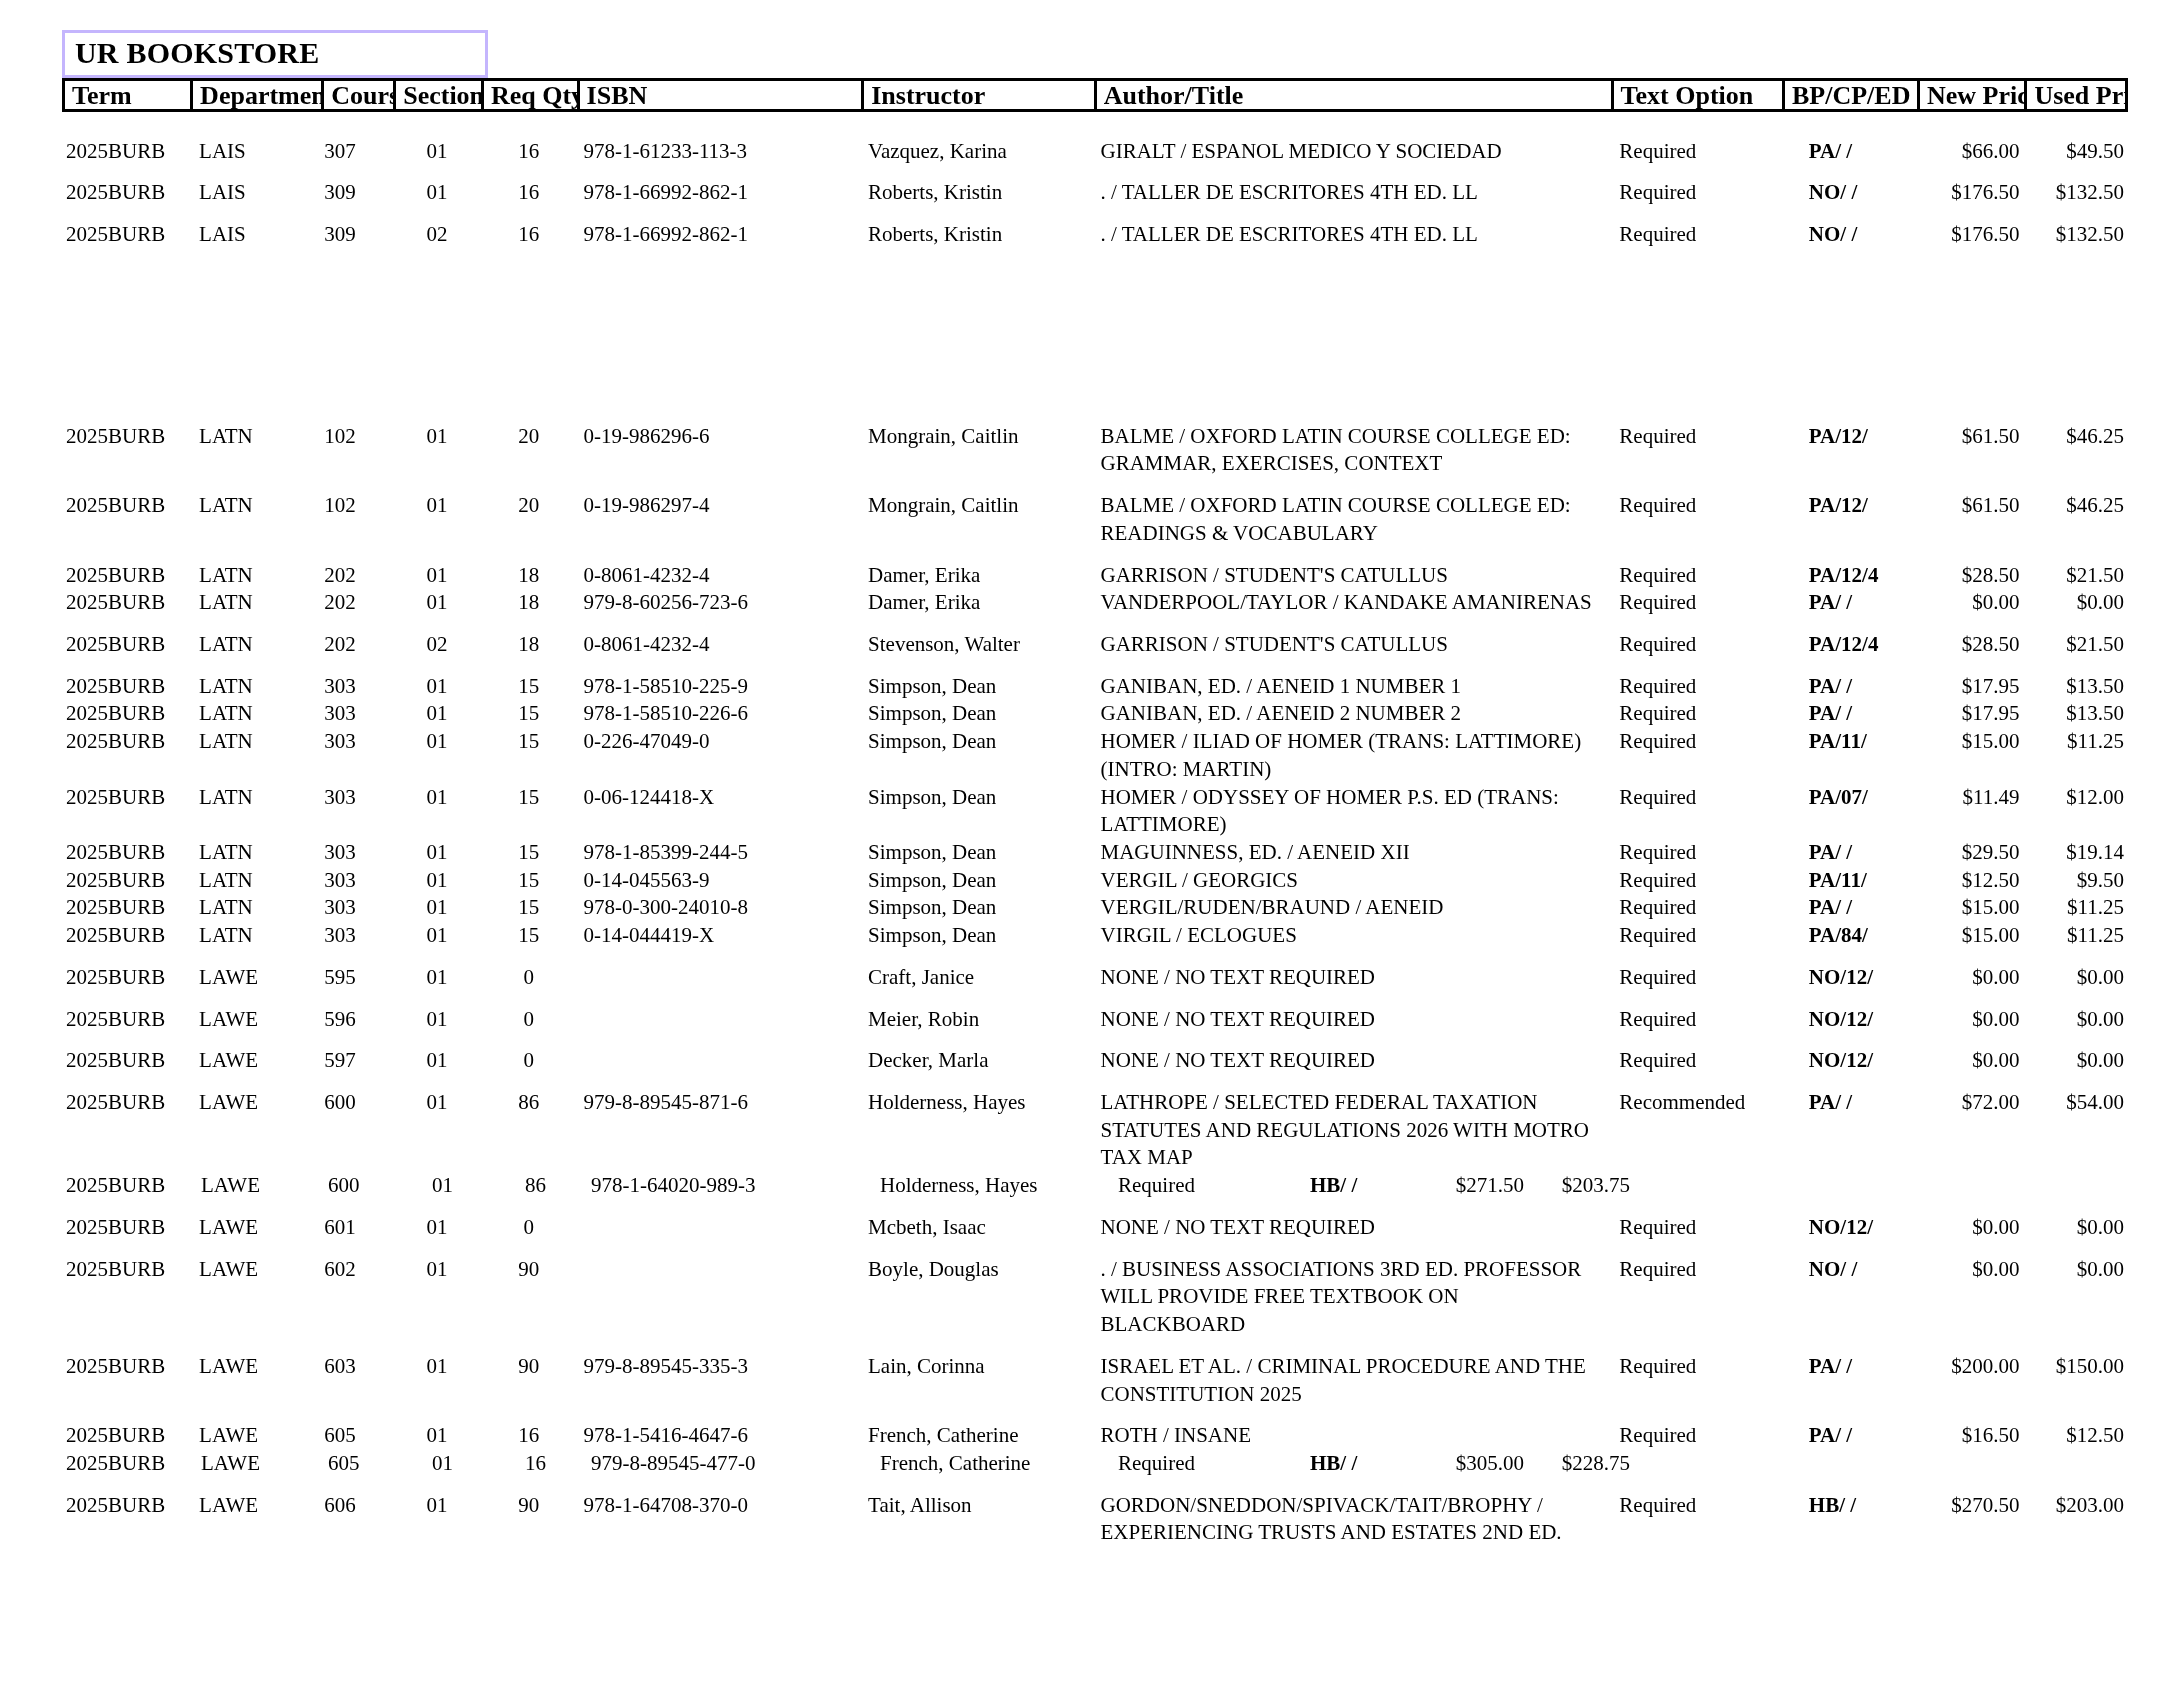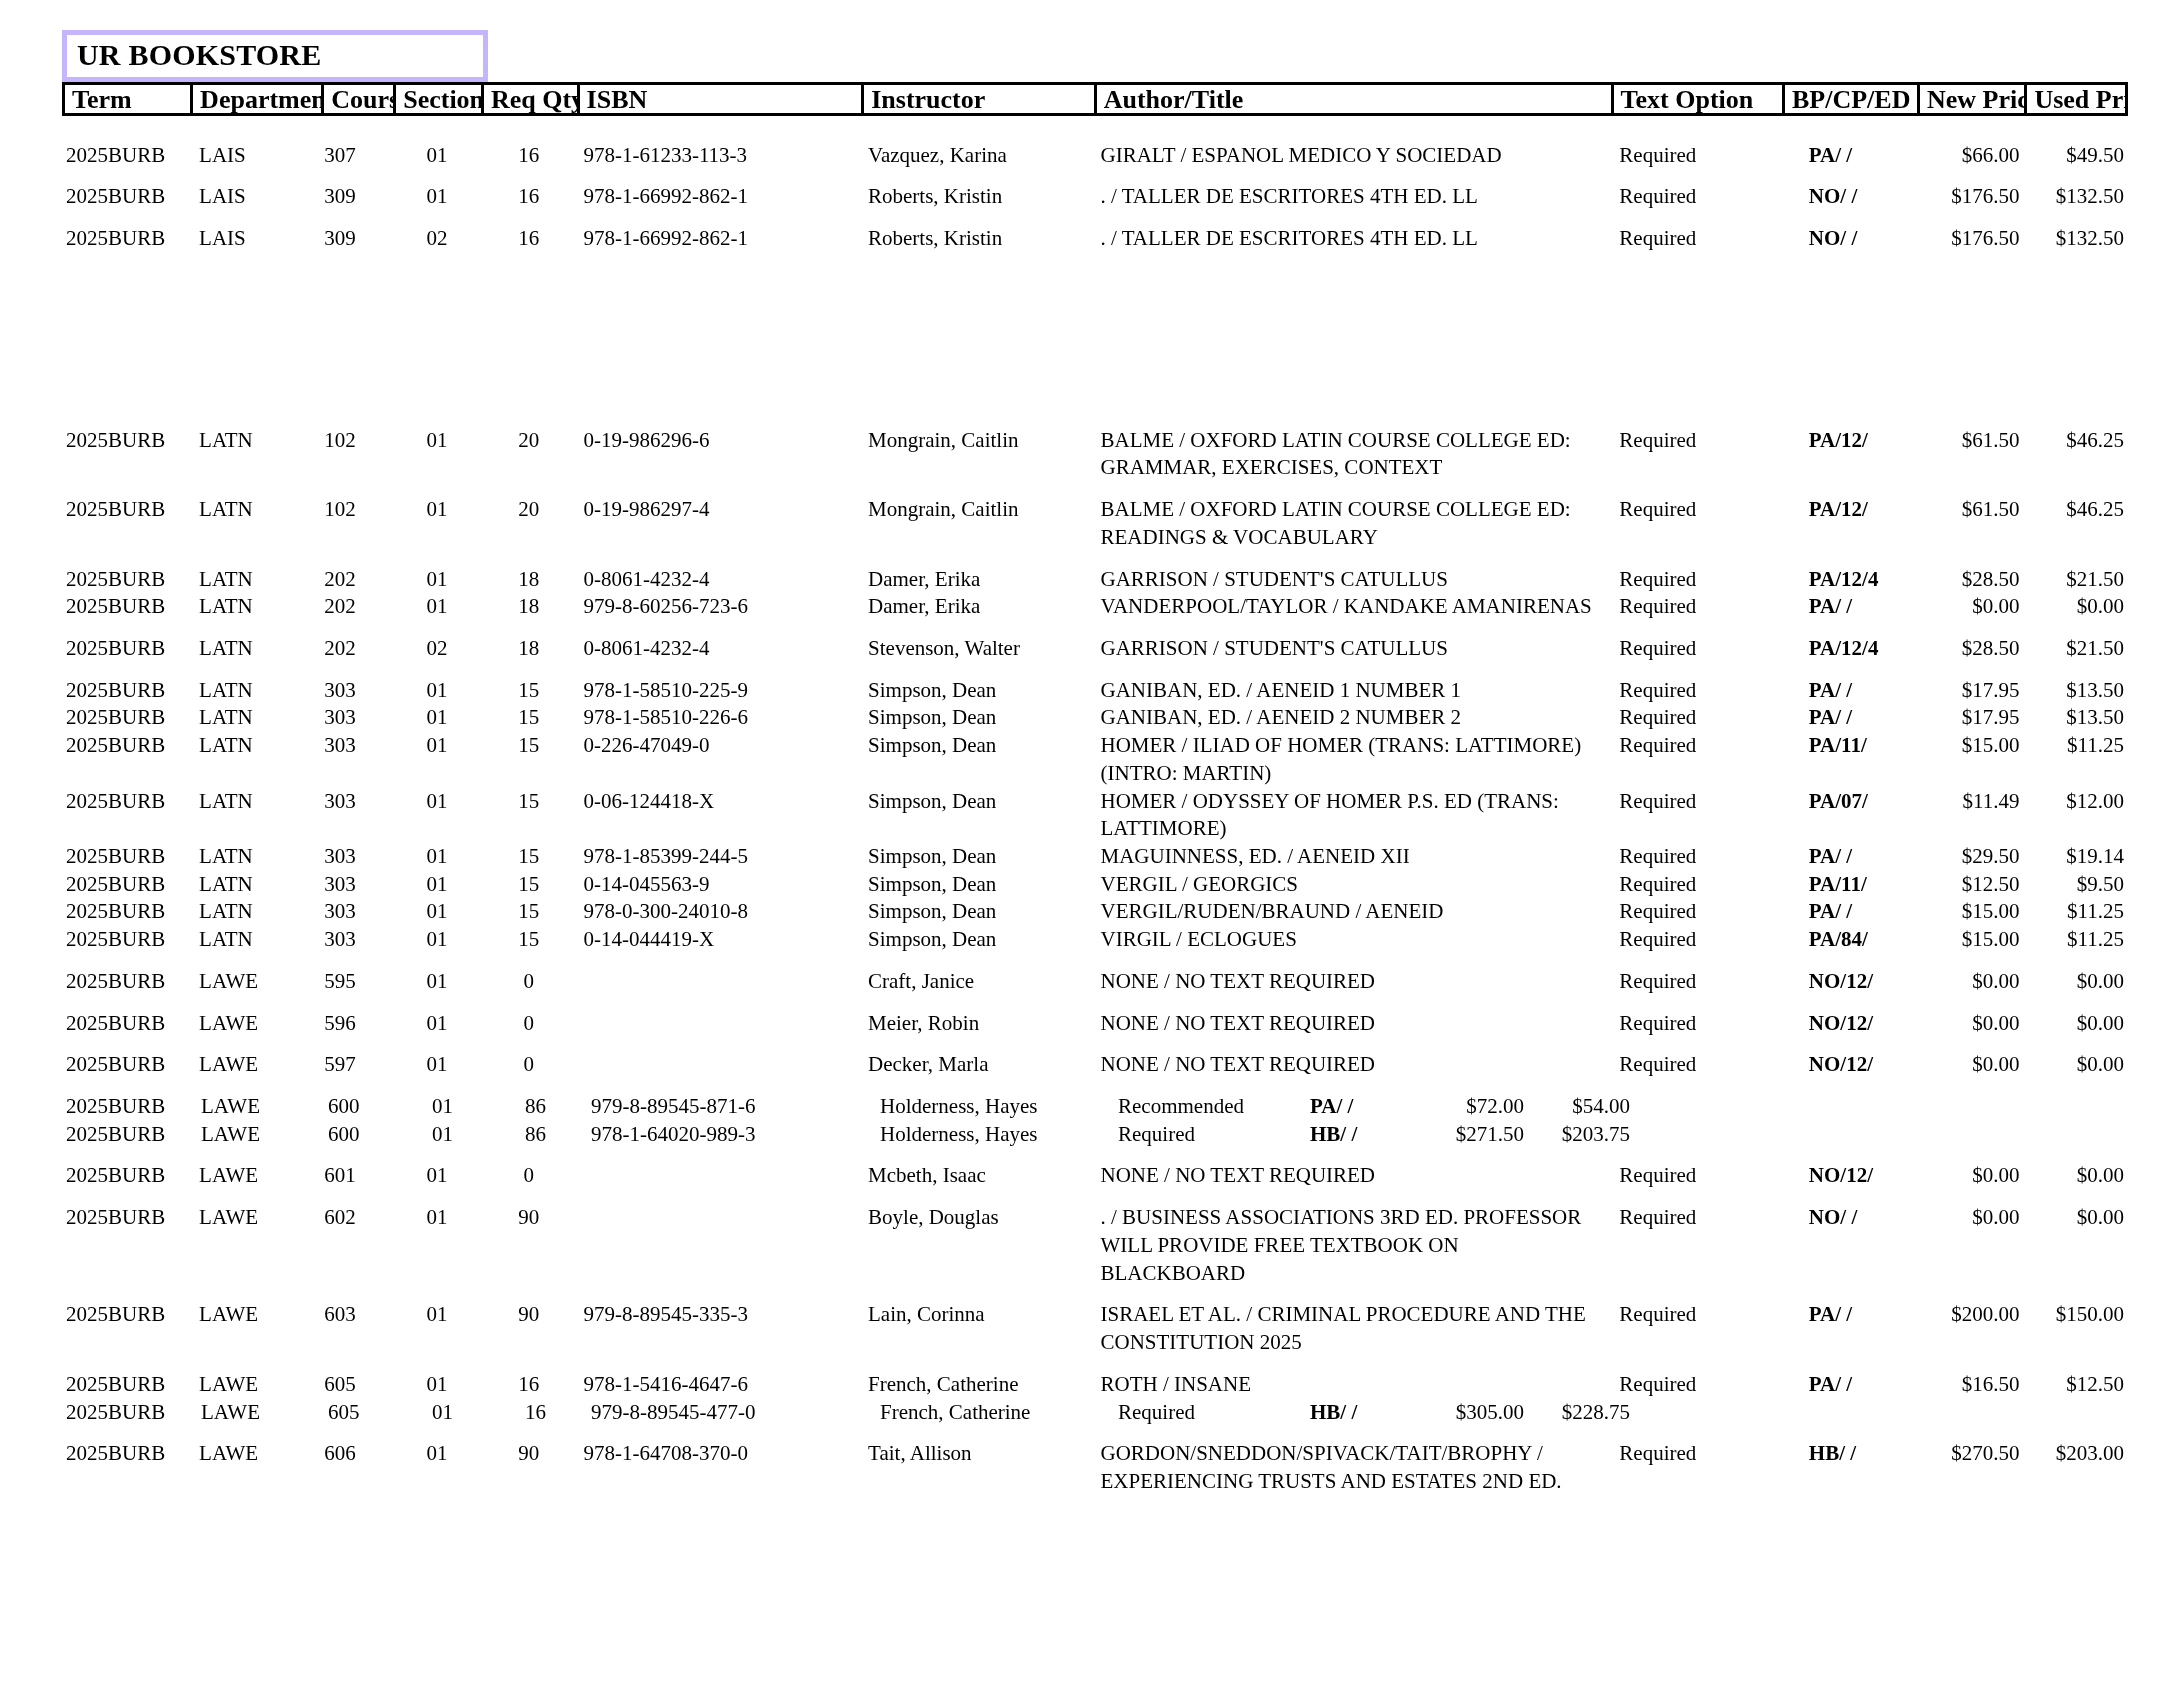--- a/index.html
+++ b/index.html
@@ -17,21 +17,21 @@
     height: 1683px;
     background: #ffffff;
     box-sizing: border-box;
     padding: 30px 50px 0 50px;
     overflow: hidden;
   }
 
   
   .title-box {
     width: 426px;
-    border: 5px solid #c4b5fd;
+    border: 3px solid #c4b5fd;
     box-sizing: border-box;
     padding: 4px 6px 6px 10px;
     margin-left: 12px;
   }
   .title-box .title-text {
     font-size: 30px;
     font-weight: bold;
     letter-spacing: 0.2px;
     line-height: 1.05;
   }
@@ -416,20 +416,23 @@
       </div>
       <div class="gap-sm"></div>
       <div class="row">
         <div class="cell c-term">2025BURB</div>
         <div class="cell c-dept">LAWE</div>
         <div class="cell c-course">600</div>
         <div class="cell c-section">01</div>
         <div class="cell c-reqqty">86</div>
         <div class="cell c-isbn">979-8-89545-871-6</div>
         <div class="cell c-instr">Holderness, Hayes</div>
+        <div class="cell c-title">LATHROPE / SELECTED FEDERAL TAXATION
+STATUTES AND REGULATIONS 2026 WITH MOTRO
+TAX MAP</div>
         <div class="cell c-textopt">Recommended</div>
         <div class="cell c-bpcped">PA/ /</div>
         <div class="cell c-newprice">$72.00</div>
         <div class="cell c-usedprice">$54.00</div>
       </div>
       <div class="row">
         <div class="cell c-term">2025BURB</div>
         <div class="cell c-dept">LAWE</div>
         <div class="cell c-course">600</div>
         <div class="cell c-section">01</div>

